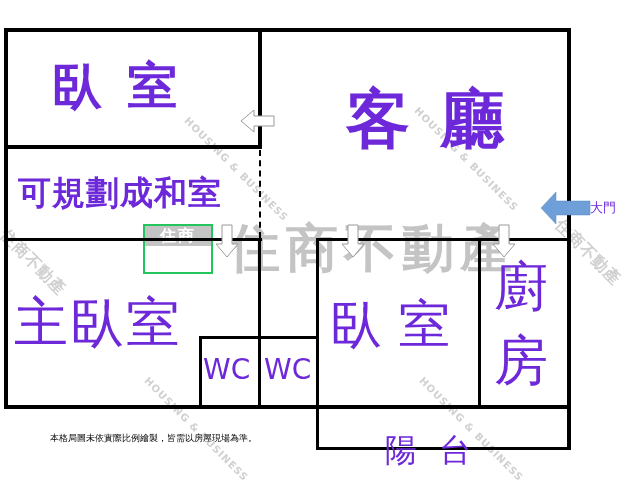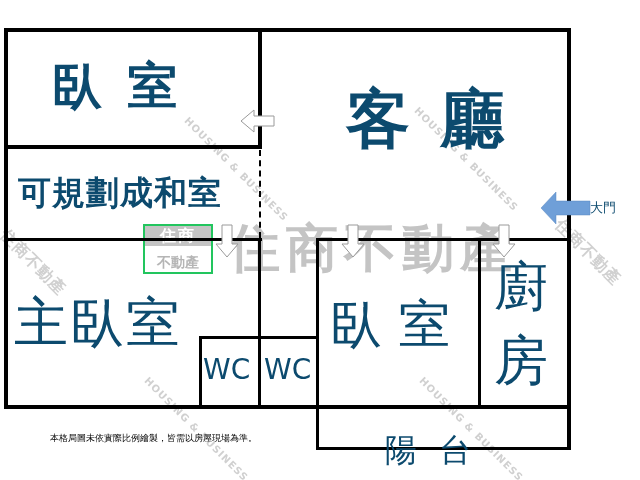--- a/index.html
+++ b/index.html
@@ -1,20 +1,20 @@
 <!DOCTYPE html>
 <html><head>
 <meta charset="utf-8">
 <style>
   html, body { margin: 0; padding: 0; background: #ffffff; }
   body { width: 640px; height: 480px; position: relative; overflow: hidden;
          font-family: "DejaVu Sans", "Liberation Sans", sans-serif; color: #000; }
   .wall { position: absolute; background: #000; }
   .dash { position: absolute; width: 0; border-left: 2px dashed #000; }
-  .label { position: absolute; font-weight: bold; color: #0c4a6e; white-space: nowrap; line-height: 1; }
+  .label { position: absolute; font-weight: bold; color: #6d28d9; white-space: nowrap; line-height: 1; }
   .label.normal { font-weight: normal; }
   .wm { position: absolute; color: #c4c4c4; font-weight: bold; white-space: nowrap; line-height: 1; }
   .wm-small { position: absolute; color: #d0d0d0; font-size: 10px; font-weight: bold; white-space: nowrap; transform: rotate(45deg); transform-origin: left top; letter-spacing: 1px; }
   .logo-box { position: absolute; border: 2px solid #22c55e; background: #fff; }
   .logo-top { position: absolute; left: 0; top: 0; right: 0; height: 20px; background: #c4c4c4; color: #fff;
               font-size: 16px; font-weight: bold; text-align: center; line-height: 20px; letter-spacing: 2px; }
   .logo-bot { position: absolute; left: 0; bottom: 0; right: 0; height: 20px; color: #b5b5b5;
               font-size: 14px; font-weight: bold; text-align: center; line-height: 20px; }
   .arrow-svg { position: absolute; overflow: visible; }
   .disclaimer { position: absolute; font-size: 9px; color: #000; white-space: nowrap; }
@@ -24,21 +24,20 @@
 
 <div class="wm-small" style="left:190px; top:115px;">HOUSING &amp; BUSINESS</div>
 <div class="wm-small" style="left:420px; top:105px;">HOUSING &amp; BUSINESS</div>
 <div class="wm-small" style="left:150px; top:375px;">HOUSING &amp; BUSINESS</div>
 <div class="wm-small" style="left:425px; top:375px;">HOUSING &amp; BUSINESS</div>
 <div class="wm-small" style="left:10px; top:225px; font-size:16px;">住商不動產</div>
 <div class="wm-small" style="left:565px; top:215px; font-size:16px;">住商不動產</div>
 
 <div class="logo-box" style="left:143px; top:224px; width:66px; height:46px;">
   <div class="logo-top">住商</div>
-  <div class="logo-bot">不動產</div>
 </div>
 <div class="wm" style="left:228px; top:222px; font-size:52px; letter-spacing:6px;">住商不動產</div>
 
 <div class="wall" style="left:4px; top:28px; width:567px; height:4px;"></div>
 
 <div class="wall" style="left:4px; top:28px; width:4px; height:381px;"></div>
 
 <div class="wall" style="left:567px; top:28px; width:4px; height:422px;"></div>
 
 <div class="wall" style="left:4px; top:145px; width:258px; height:4px;"></div>

